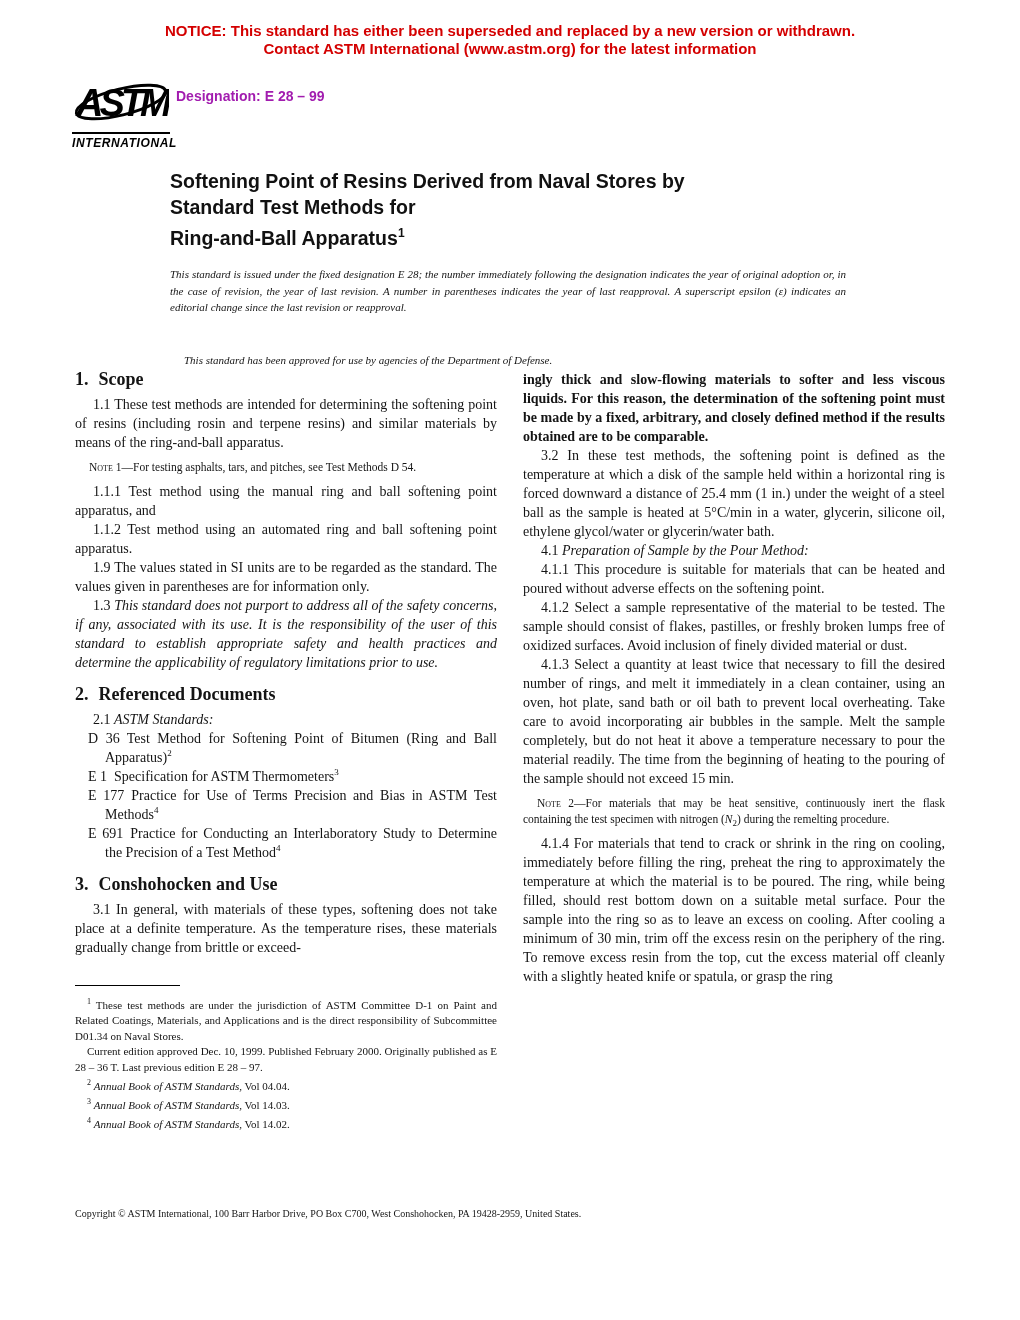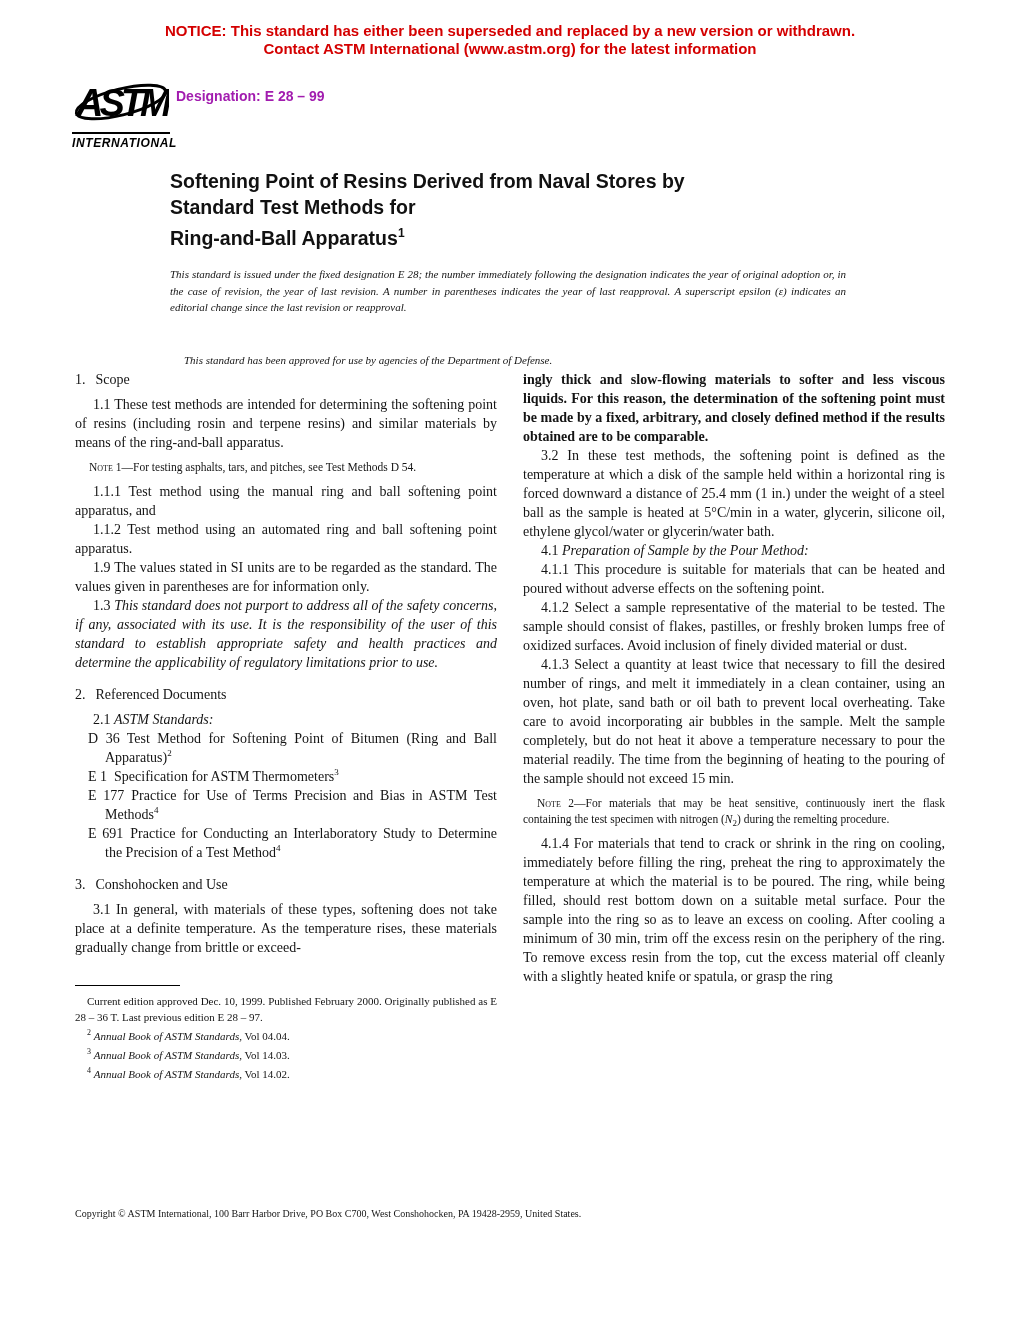--- a/index.html
+++ b/index.html
@@ -32,21 +32,21 @@
     position:absolute;top:266px;left:170px;width:676px;
     font-size:11px;line-height:16.5px;text-align:justify;margin:0;font-style:italic;
   }
   .approved{
     position:absolute;top:340px;left:170px;width:676px;
     font-size:11px;font-style:italic;margin:14px;
   }
   .columns{position:absolute;top:370px;left:75px;width:870px;display:flex;gap:26px;}
   .col{width:422px;text-align:justify;font-size:14px;line-height:19px;}
   .sec{
-    font-size:14px;font-weight:normal;text-align:left;
+    font-size:18px;font-weight:bold;text-align:left;
     margin:13px 0 6px 0;
   }
   .col .sec:first-child{margin-top:0;}
   .secnum{margin-right:10px;}
   p{margin:0;}
   .para{text-indent:18px;}
   .cont{text-indent:0;font-weight:bold;}
   .note{font-size:11.5px;line-height:16px;margin:7px 0;text-indent:14px;}
   .sc{font-variant:small-caps;}
   .ref{padding-left:30px;text-indent:-17px;}
@@ -106,20 +106,21 @@
       <p class="ref"><span class="refid">D 36</span><span>Test Method for Softening Point of Bitumen (Ring and Ball Apparatus)</span><sup class="s">2</sup></p>
       <p class="ref"><span class="refid">E 1</span><span>Specification for ASTM Thermometers</span><sup class="s">3</sup></p>
       <p class="ref"><span class="refid">E 177</span><span>Practice for Use of Terms Precision and Bias in ASTM Test Methods</span><sup class="s">4</sup></p>
       <p class="ref"><span class="refid">E 691</span><span>Practice for Conducting an Interlaboratory Study to Determine the Precision of a Test Method</span><sup class="s">4</sup></p>
 
       <p class="sec"><span class="secnum">3.</span><span>Conshohocken and Use</span></p>
       <p class="para">3.1 In general, with materials of these types, softening does not take place at a definite temperature. As the temperature rises, these materials gradually change from brittle or exceed-</p>
 
       <div class="footnotes">
         <div class="fn-rule"></div>
+        <p class="fn"><sup>1</sup> <span>These test methods are under the jurisdiction of ASTM Committee D-1 on Paint and Related Coatings, Materials, and Applications and is the direct responsibility of Subcommittee D01.34 on Naval Stores.</span></p>
         <p class="fn">Current edition approved Dec. 10, 1999. Published February 2000. Originally published as E 28 – 36 T. Last previous edition E 28 – 97.</p>
         <p class="fn"><sup>2</sup> <i>Annual Book of ASTM Standards,</i><span> Vol 04.04.</span></p>
         <p class="fn"><sup>3</sup> <i>Annual Book of ASTM Standards,</i><span> Vol 14.03.</span></p>
         <p class="fn"><sup>4</sup> <i>Annual Book of ASTM Standards,</i><span> Vol 14.02.</span></p>
       </div>
     </div>
 
     <div class="col">
       <p class="para cont">ingly thick and slow-flowing materials to softer and less viscous liquids. For this reason, the determination of the softening point must be made by a fixed, arbitrary, and closely defined method if the results obtained are to be comparable.</p>
       <p class="para">3.2 In these test methods, the softening point is defined as the temperature at which a disk of the sample held within a horizontal ring is forced downward a distance of 25.4 mm (1 in.) under the weight of a steel ball as the sample is heated at 5°C/min in a water, glycerin, silicone oil, ethylene glycol/water or glycerin/water bath.</p>

